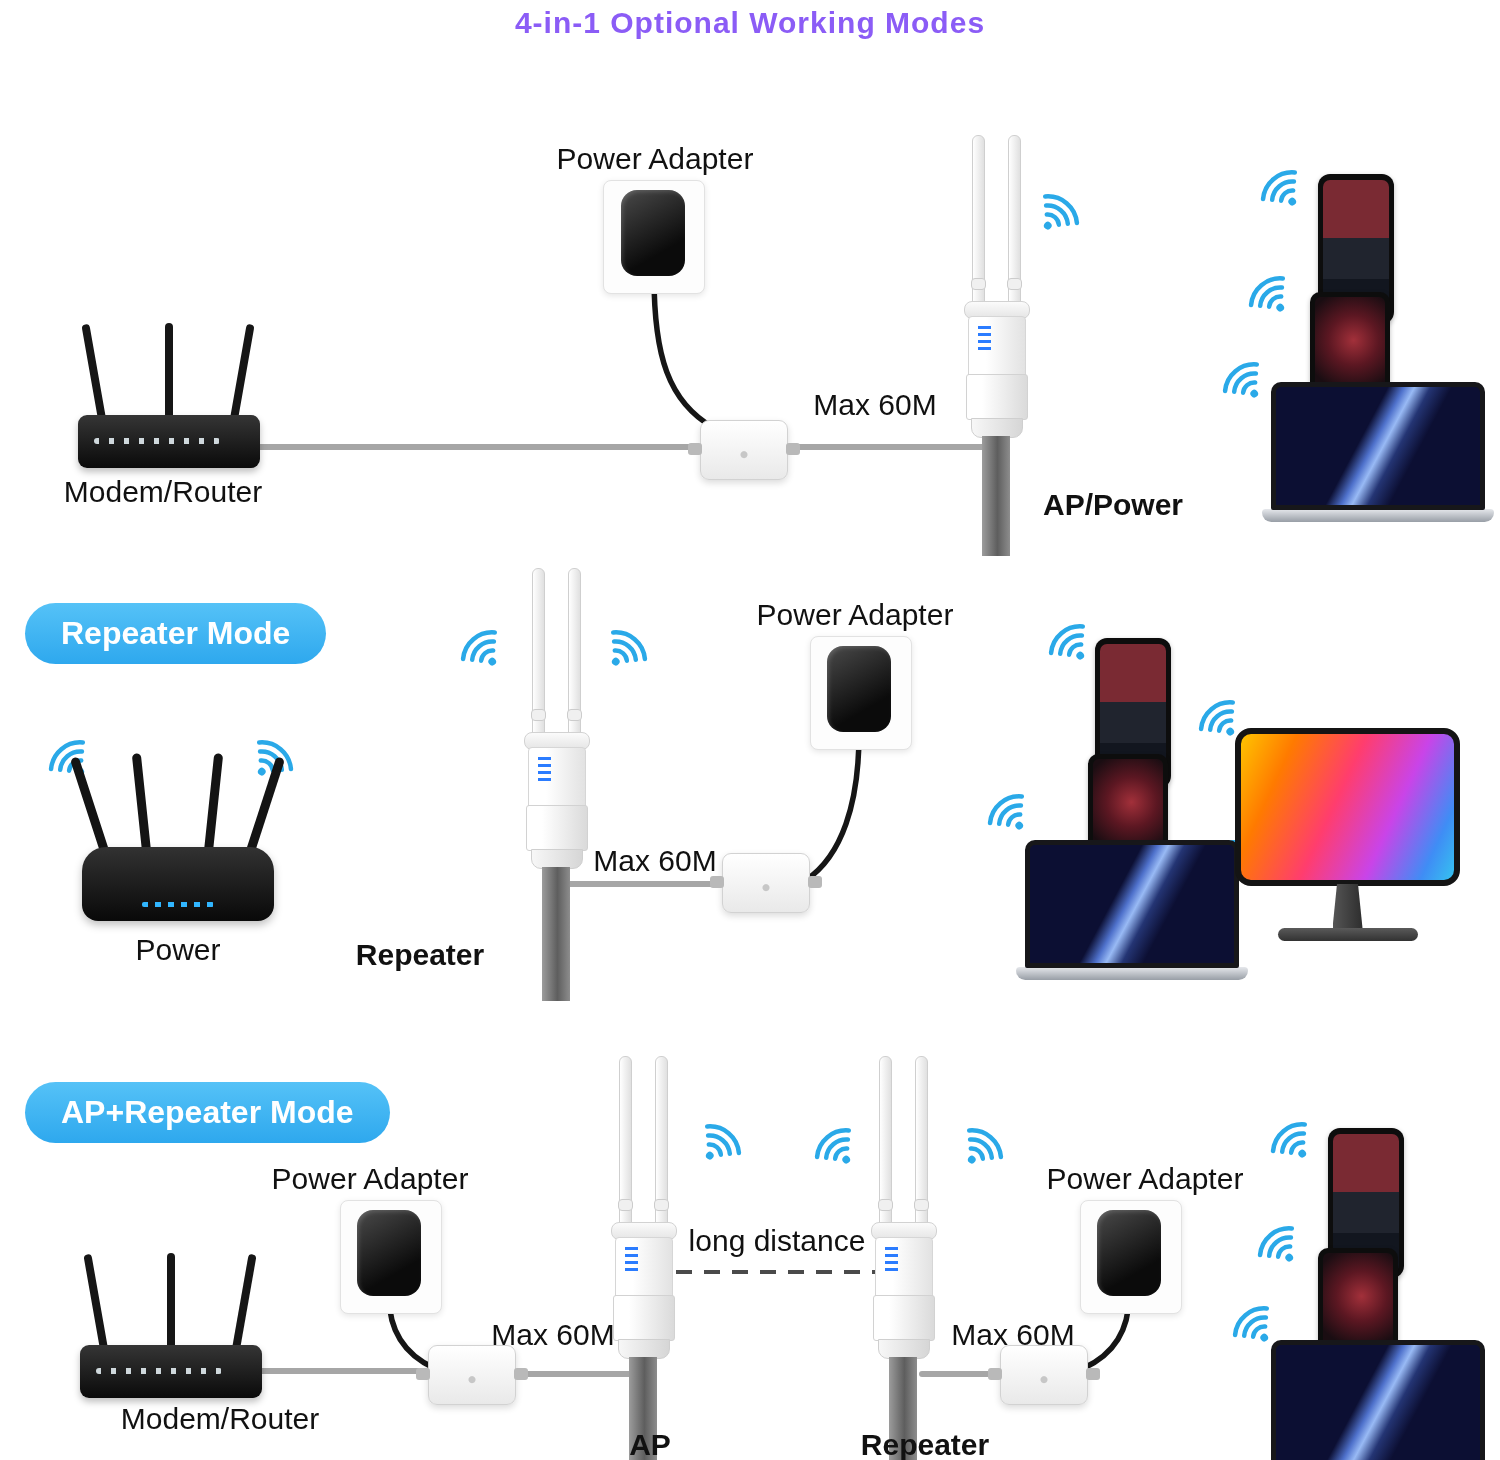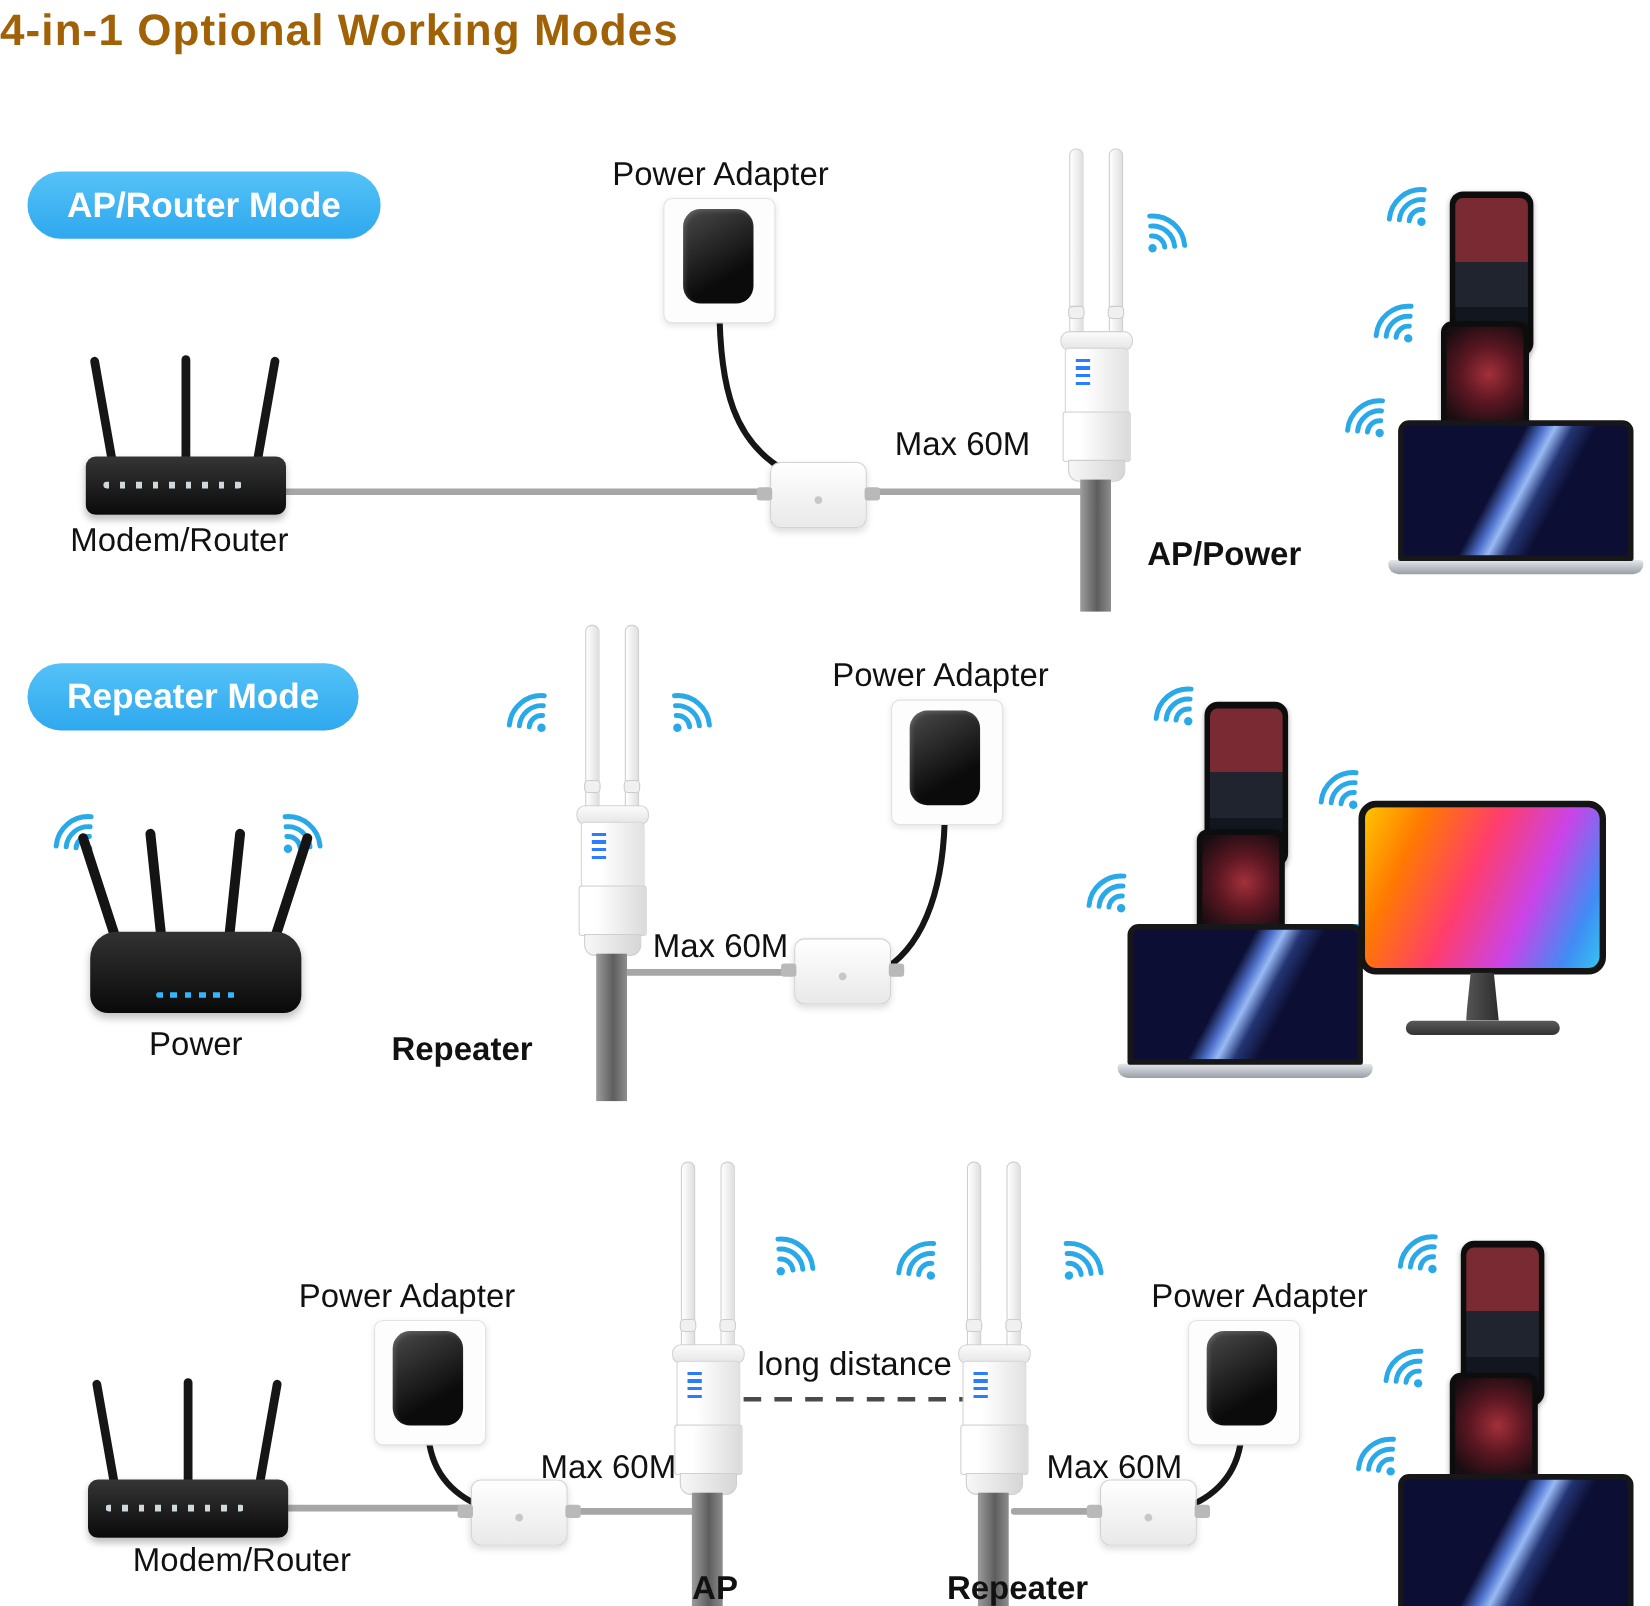--- a/index.html
+++ b/index.html
@@ -1,19 +1,19 @@
 <!DOCTYPE html>
 <html><head>
 <meta charset="utf-8">
 <style>
   html,body{margin:0;padding:0;background:#fff;}
   .canvas{position:relative;width:1500px;height:1460px;background:#fff;overflow:hidden;
           font-family:"Liberation Sans",sans-serif;color:#111;}
-  .title{position:absolute;top:6px;left:0;width:100%;text-align:left;
-         font-size:40px;font-weight:bold;letter-spacing:1px;color:#a16207;}
+  .title{position:absolute;top:6px;left:0;width:100%;text-align:center;
+         font-size:30px;font-weight:bold;letter-spacing:1px;color:#8b5cf6;}
   .section{position:absolute;left:0;width:100%;}
   .cables{position:absolute;left:0;top:0;width:100%;height:100%;}
   .cables .gray{stroke:#a6a6a6;stroke-width:6;fill:none;stroke-linecap:round;}
   .cables .black{stroke:#161616;stroke-width:5.5;fill:none;stroke-linecap:round;}
   .cables .dash{stroke:#4a4a4a;stroke-width:4;stroke-dasharray:16 12;fill:none;}
   .badge{position:absolute;background:linear-gradient(180deg,#55c2f7,#2ea8ee);color:#fff;
          font-weight:bold;font-size:32px;padding:12px 36px;border-radius:34px;white-space:nowrap;}
   .lbl{position:absolute;font-size:30px;color:#111;text-align:center;white-space:nowrap;}
   .lbl.bold{font-weight:bold;}
   
@@ -102,21 +102,20 @@
 <div class="canvas">
   <div class="title">4-in-1 Optional Working Modes</div>
 
   <section class="section" style="top:120px;height:440px;">
     <svg class="cables">
       <path class="gray" d="M258,327 H710"></path>
       <path class="gray" d="M778,327 H995"></path>
       <path class="black" d="M654,156 C654,235 668,282 714,308"></path>
     </svg>
 
-    <div class="badge" style="left:25px;top:36px;">AP/Router Mode</div>
 
     <div class="lbl" style="left:540px;top:22px;width:230px;">Power Adapter</div>
     <div class="outlet" style="left:603px;top:60px;"></div>
     <div class="adapter" style="left:621px;top:70px;"></div>
 
     <div class="router3" style="left:78px;top:203px;">
       <div class="r-ant" style="left:20px;transform:rotate(-10deg);"></div>
       <div class="r-ant" style="left:87px;"></div>
       <div class="r-ant" style="left:152px;transform:rotate(10deg);"></div>
       <div class="r-body">
@@ -334,20 +333,21 @@
   <section class="section" style="top:1040px;height:420px;">
     <svg class="cables">
       <path class="gray" d="M260,331 H432"></path>
       <path class="gray" d="M512,334 H645"></path>
       <path class="gray" d="M1000,334 H922"></path>
       <path class="black" d="M389,256 C389,295 408,316 434,328"></path>
       <path class="black" d="M1129,256 C1129,295 1110,316 1084,328"></path>
       <path class="dash" d="M676,232 H876"></path>
     </svg>
 
+    <div class="badge" style="left:25px;top:42px;">AP+Repeater Mode</div>
 
     <div class="lbl" style="left:255px;top:122px;width:230px;">Power Adapter</div>
     <div class="outlet" style="left:340px;top:160px;"></div>
     <div class="adapter" style="left:357px;top:170px;"></div>
 
     <div class="router3" style="left:80px;top:213px;">
       <div class="r-ant" style="left:20px;transform:rotate(-10deg);"></div>
       <div class="r-ant" style="left:87px;"></div>
       <div class="r-ant" style="left:152px;transform:rotate(10deg);"></div>
       <div class="r-body">

